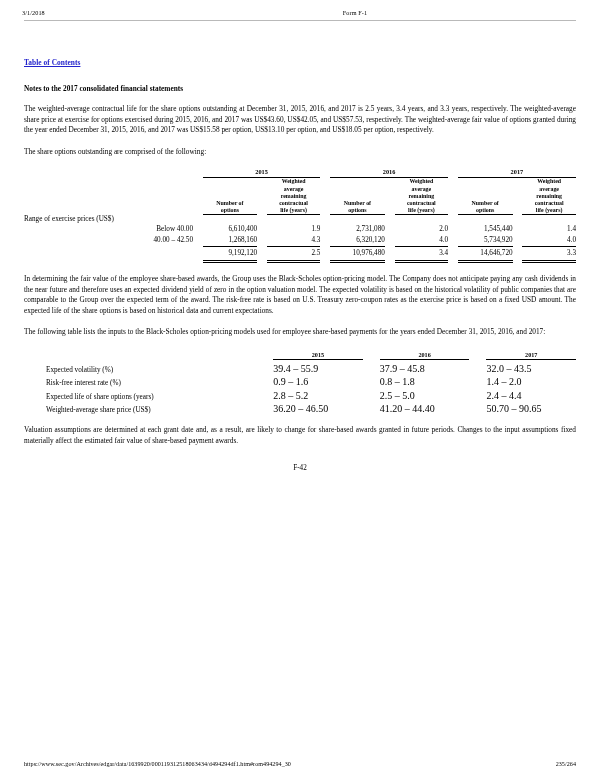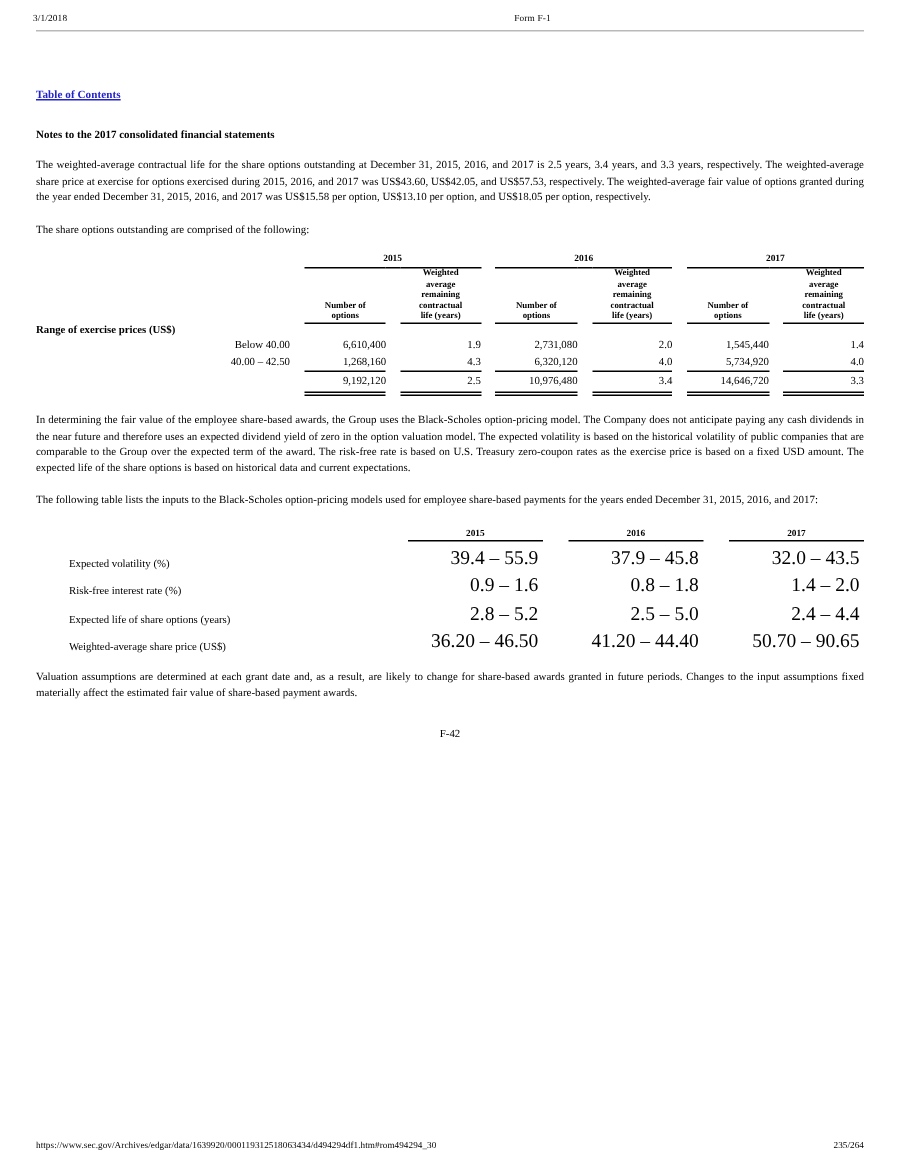--- a/index.html
+++ b/index.html
@@ -117,21 +117,21 @@
     border-bottom: 1px solid #000;
   }
   .spacer-col { width: 11px; }
   .num { text-align: right; padding-right: 2px; white-space: nowrap; }
   .row-label {
     font-size: 7.2px;
     text-align: left;
     padding-top: 2px;
     white-space: nowrap;
   }
-  .row-label.bold { font-weight: bold; }
+  .row-label.bold { font-weight: normal; }
   .data-row td { padding-top: 2.4px; font-size: 7.2px; text-align: right; }
   .total-row td {
     font-weight: normal;
     padding-top: 2.4px;
     font-size: 7.2px;
   }
   .dbl-under {
     border-bottom: 3px double #000;
   }
   .total-underline-row td { height: 3px; }
@@ -152,22 +152,21 @@
     border-bottom: 1px solid #000;
   }
   .inputs-table .ilbl {
     font-size: 7.2px;
     text-align: left;
     white-space: nowrap;
     padding-top: 2.6px;
     width: 215px;
   }
   .inputs-table .ival {
-    font-size: 13px;
-    text-align: right;
+    font-size: 10px;
     white-space: nowrap;
     padding-top: 2.6px;
     padding-right: 3px;
     width: 88px;
   }
   .inputs-table .igap { width: 18px; }
 
   
   .page-num {
     text-align: center;

